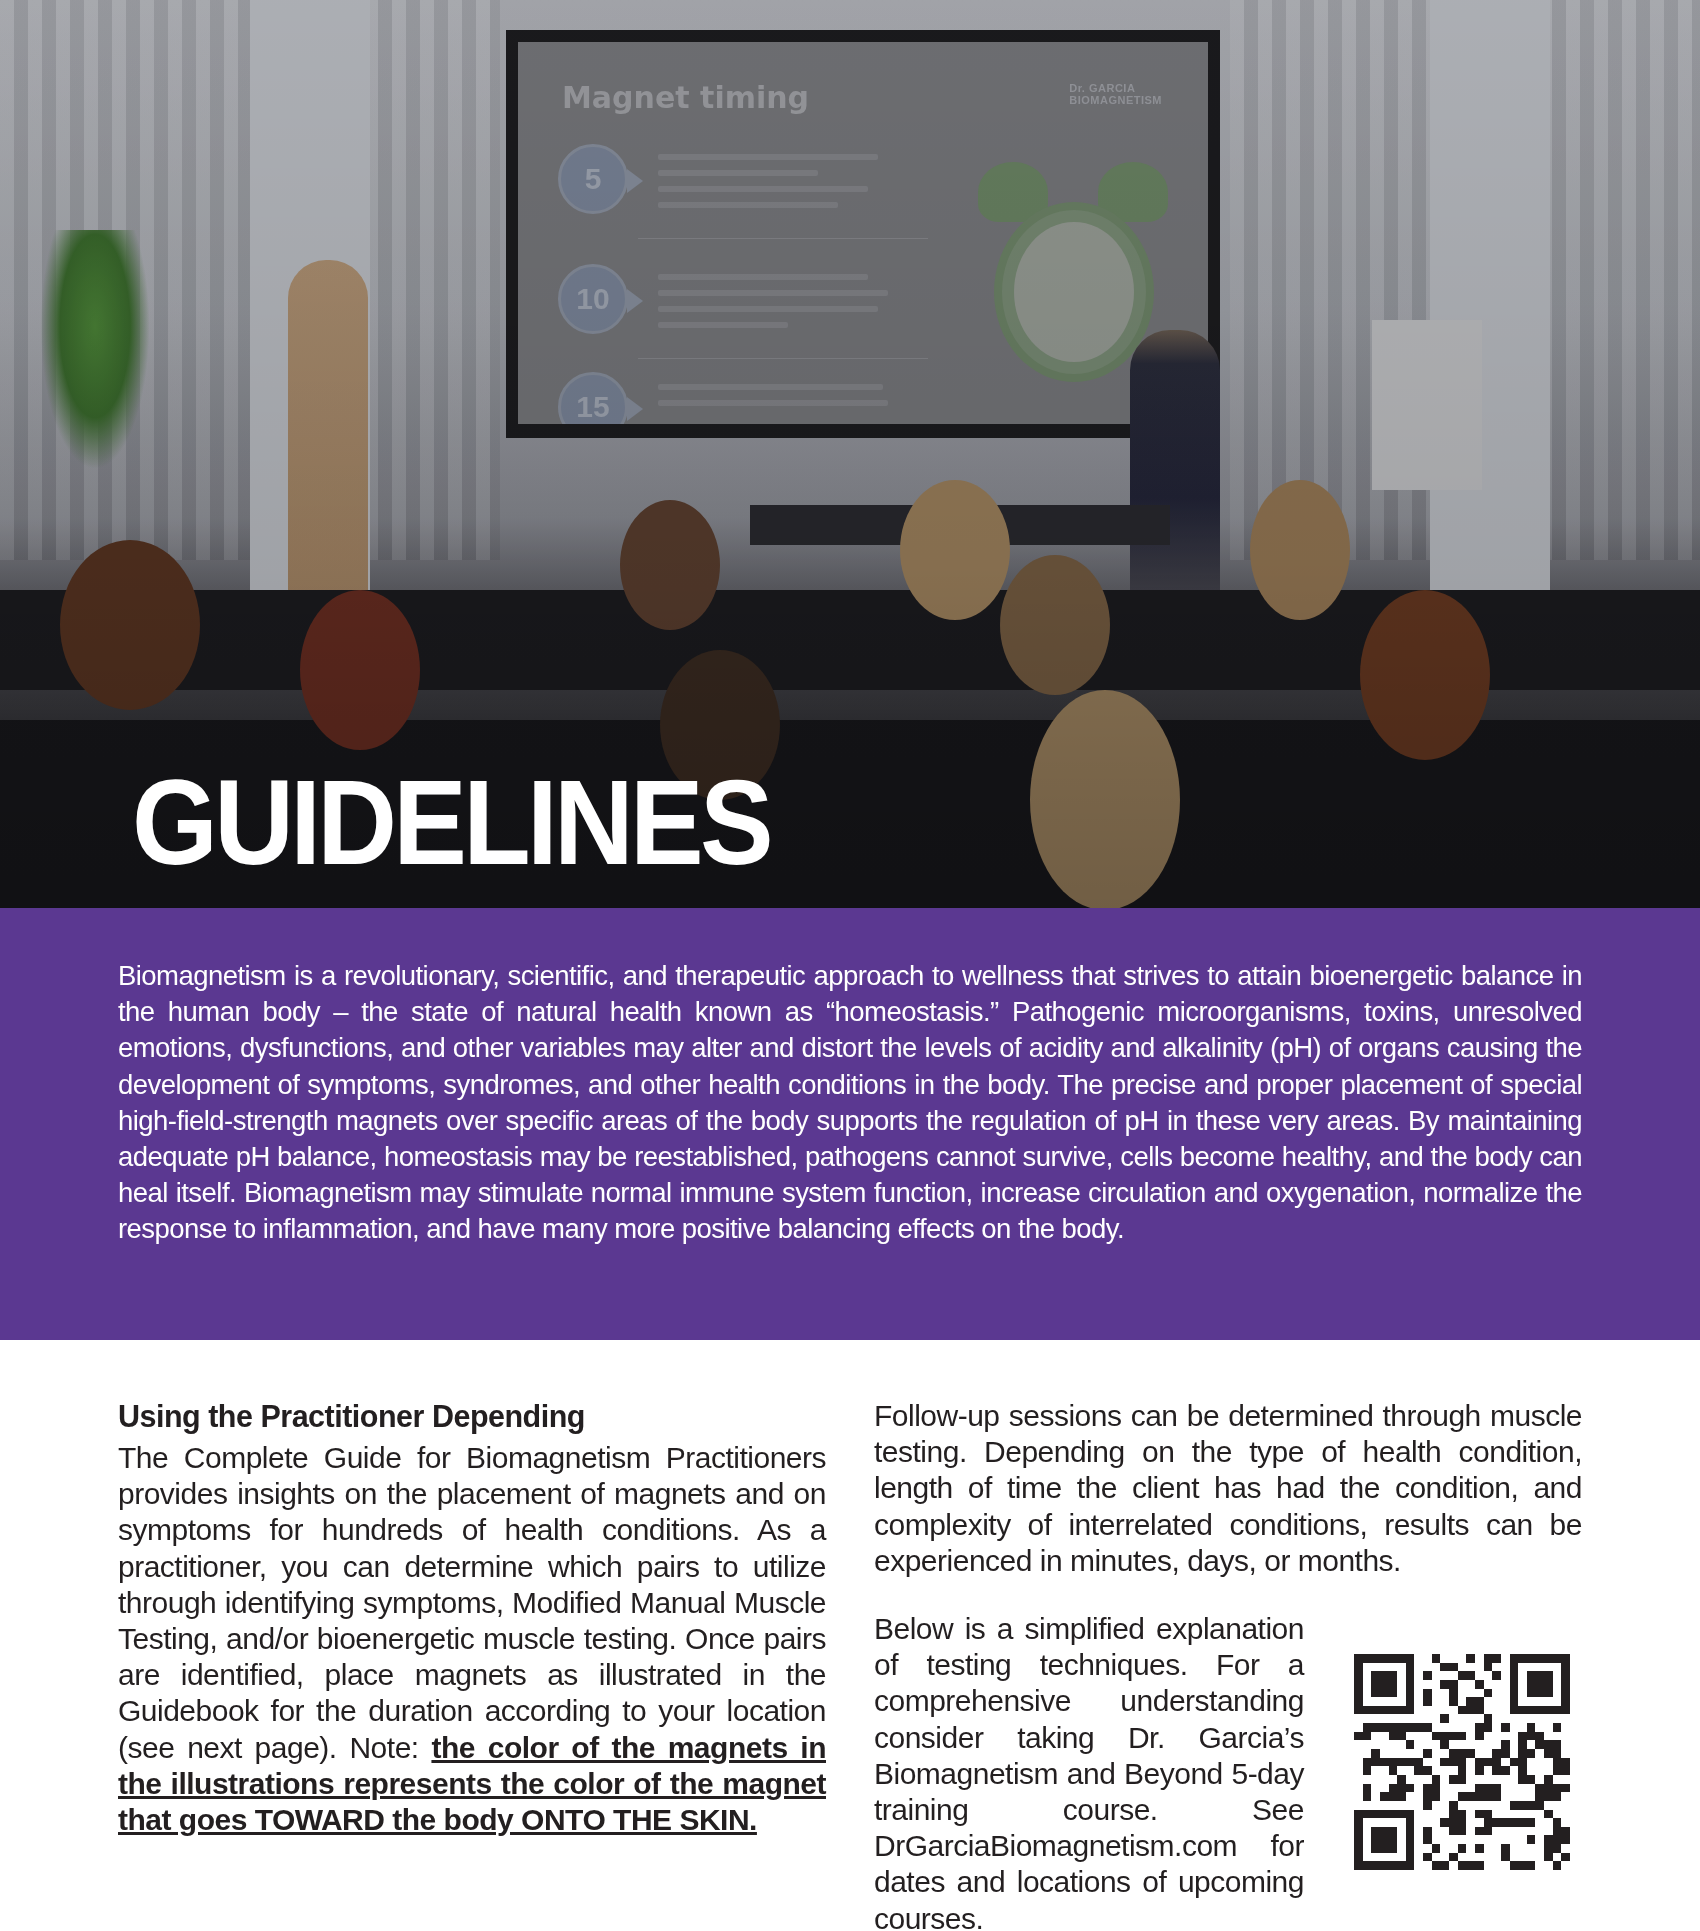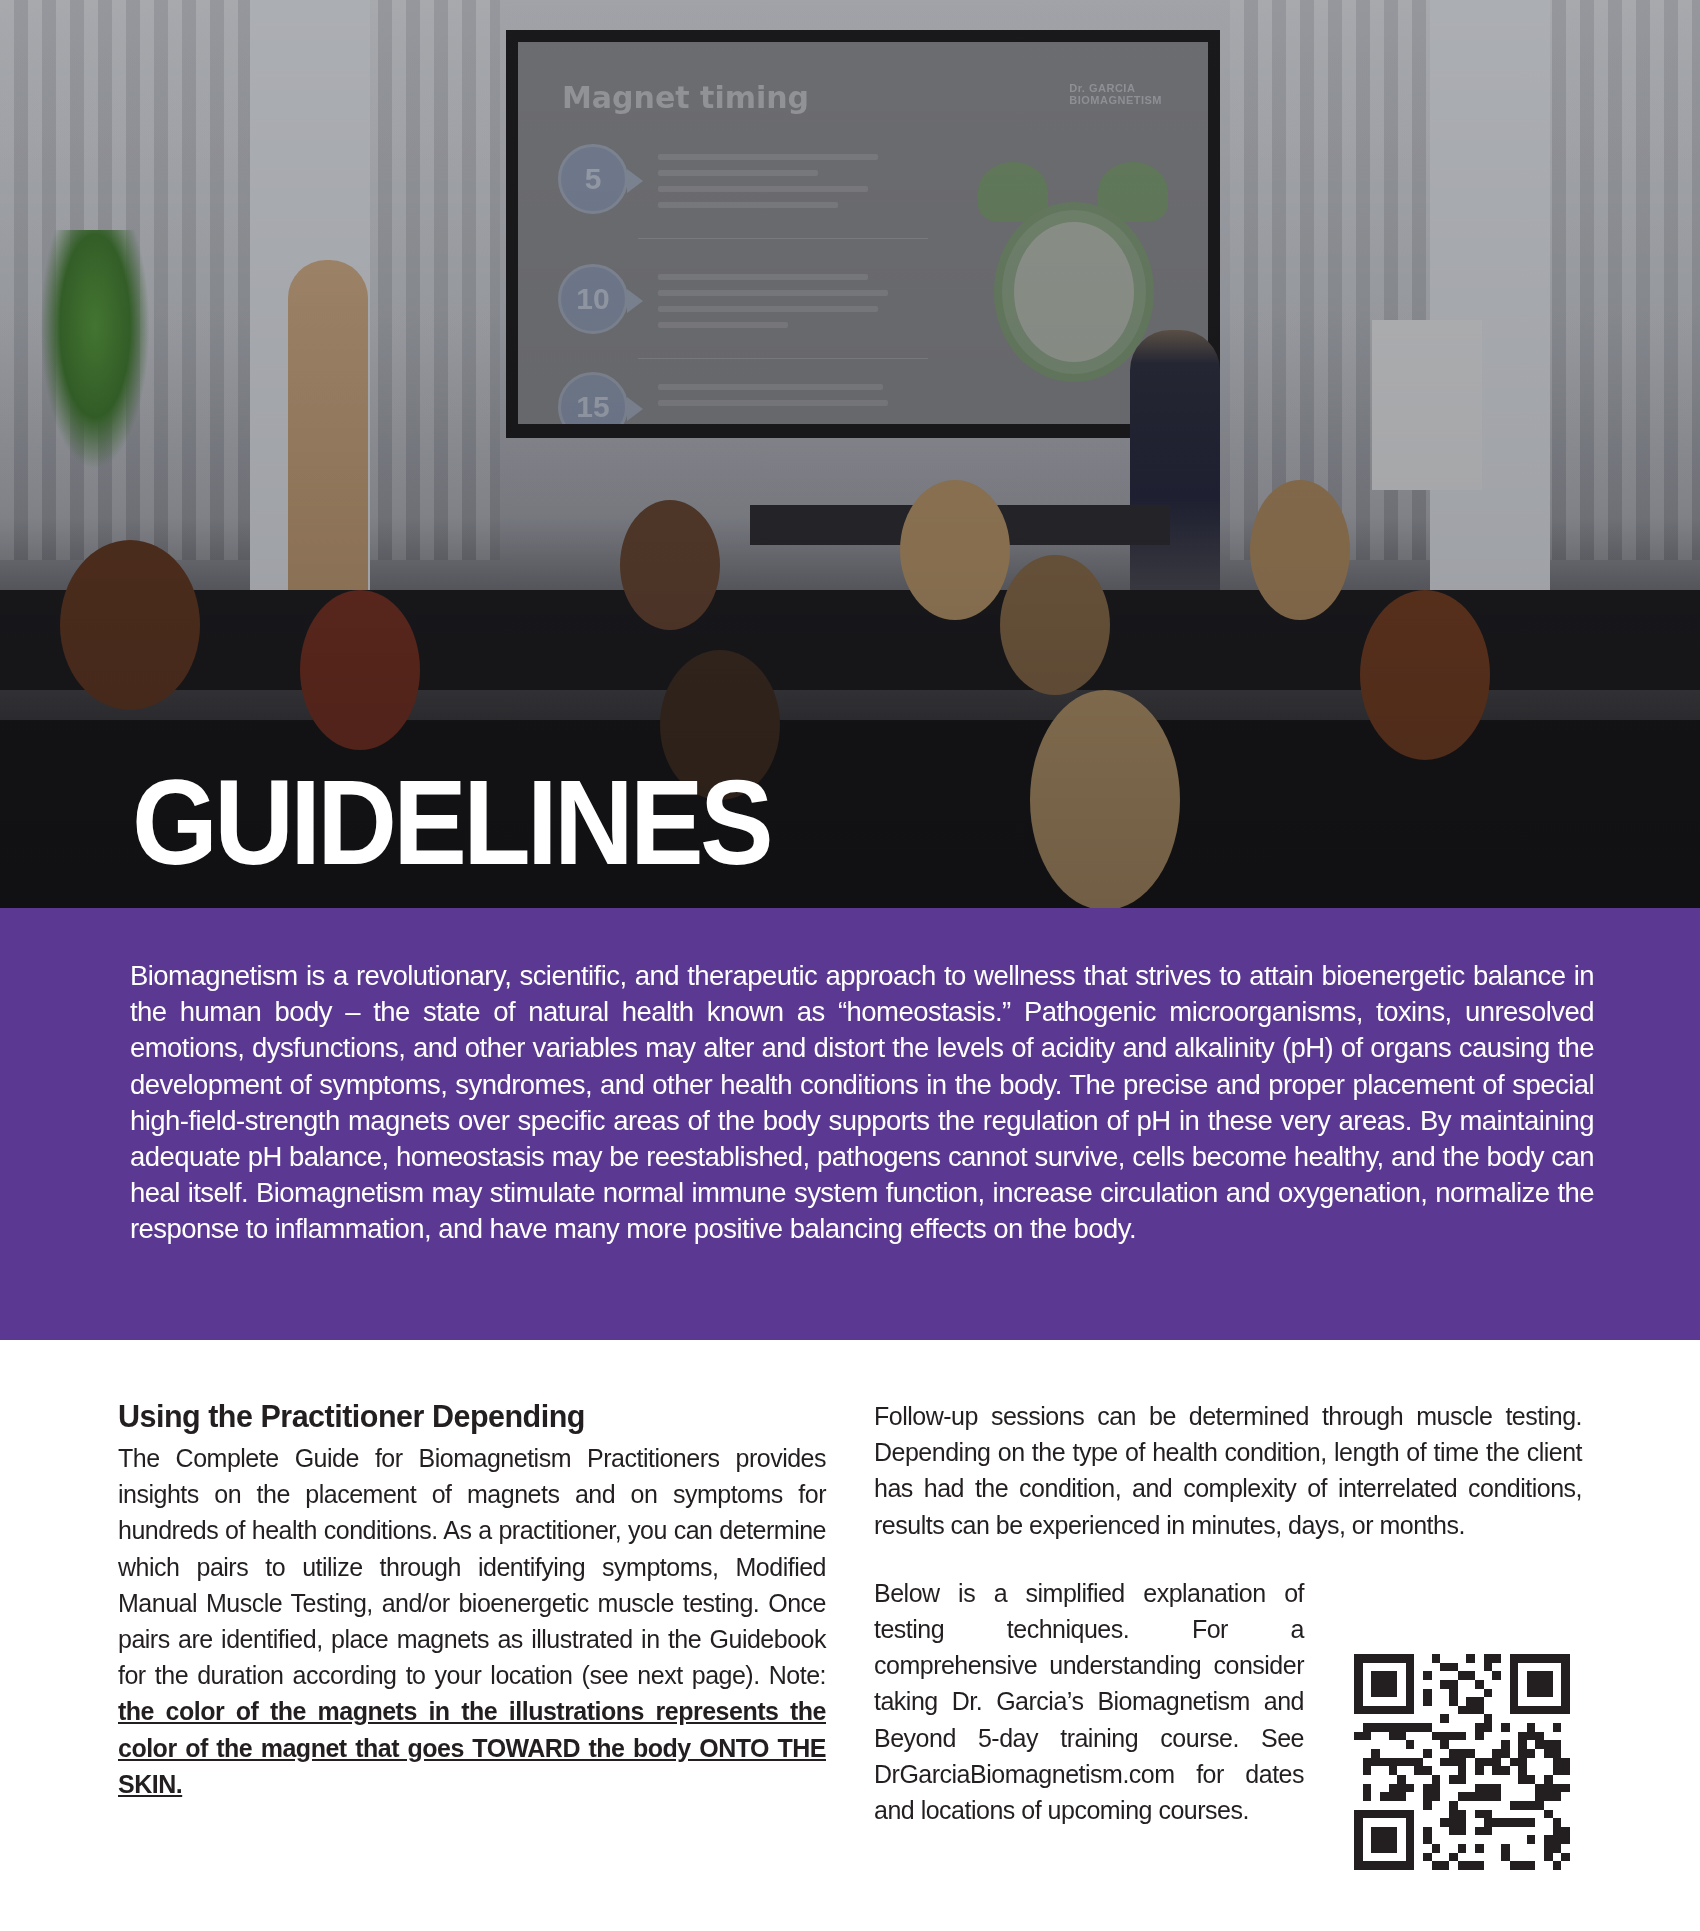--- a/index.html
+++ b/index.html
@@ -91,31 +91,31 @@
     }
 
     
     .intro {
       position: absolute; left: 0; top: 908px; width: 1700px; height: 432px;
       background: #5b3891;
     }
     .intro p {
       position: absolute; left: 118px; top: 50px; width: 1464px;
       color: #ffffff; font-size: 27.5px; line-height: 36.2px; text-align: justify;
-      font-family: "Liberation Sans", sans-serif; letter-spacing: -0.55px; margin-left: 12px;
+      font-family: "Liberation Sans", sans-serif; letter-spacing: -0.55px;
     }
 
     
     .col-left { position: absolute; left: 118px; top: 1396px; width: 708px; }
     .col-left h2 {
       font-size: 30.5px; font-weight: bold; color: #231f20; line-height: 40px; margin-bottom: 4px;
       letter-spacing: -0.5px;
     }
     .col-left p, .col-right p {
-      font-size: 25px; line-height: 36.2px; text-align: justify; color: #231f20; letter-spacing: -0.5px;
+      font-size: 30px; line-height: 36.2px; text-align: justify; color: #231f20; letter-spacing: -0.5px;
     }
     .col-left p b { font-weight: bold; text-decoration: underline; }
     .col-right { position: absolute; left: 874px; top: 1398px; width: 708px; }
     .col-right .p2 { margin-top: 32px; width: 430px; }
     .qr {
       position: absolute; left: 1354px; top: 1654px; width: 216px; height: 216px;
       display: grid; grid-template-columns: repeat(25, 1fr); grid-template-rows: repeat(25, 1fr);
       background: #ffffff;
     }
     .qr span { display: block; }

